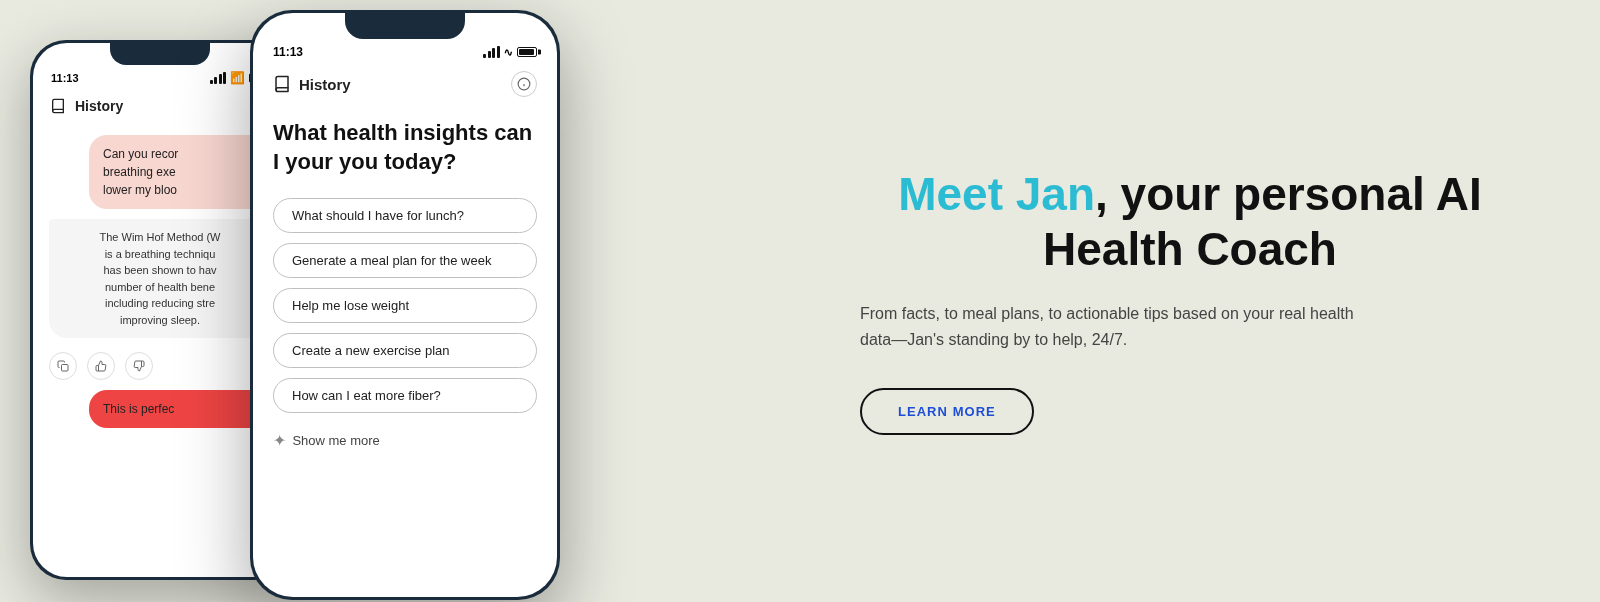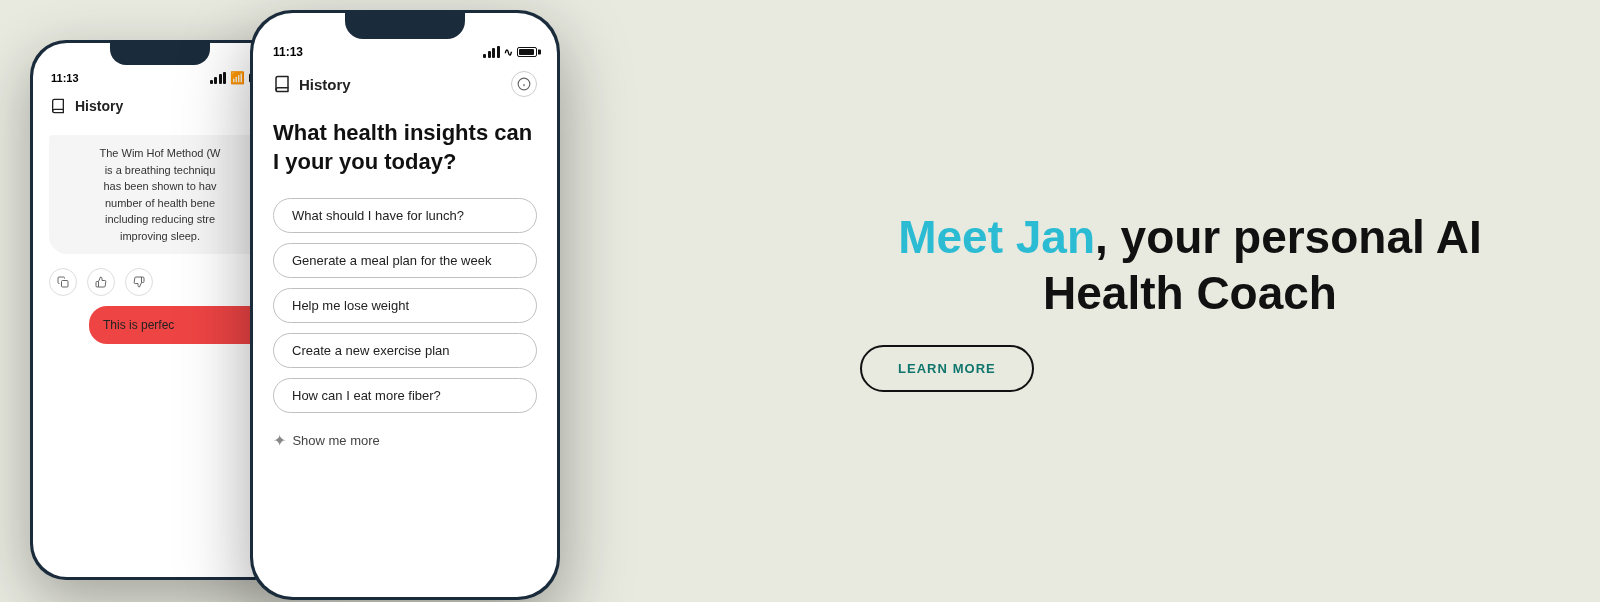--- a/index.html
+++ b/index.html
@@ -288,21 +288,21 @@
     }
 
     .learn-more-btn {
       display: inline-block;
       border: 2.5px solid #111;
       border-radius: 30px;
       padding: 14px 36px;
       font-size: 13px;
       font-weight: 700;
       letter-spacing: 0.08em;
-      color: #0f766e;
+      color: #1d4ed8;
       background: transparent;
       cursor: pointer;
       text-transform: uppercase;
       width: fit-content;
     }
 
     
     .signal-bars {
       display: inline-flex;
       align-items: flex-end;
@@ -377,20 +377,23 @@
       <div class="phone-back-header">
         <span class="history-icon">
           <svg width="16" height="16" viewBox="0 0 24 24" fill="none" stroke="#222" stroke-width="2" stroke-linecap="round" stroke-linejoin="round">
             <path d="M4 19.5A2.5 2.5 0 0 1 6.5 17H20"></path>
             <path d="M6.5 2H20v20H6.5A2.5 2.5 0 0 1 4 19.5v-15A2.5 2.5 0 0 1 6.5 2z"></path>
           </svg>
         </span>
         <span>History</span>
       </div>
       <div class="phone-back-content">
+        <div class="chat-bubble-user">
+          Can you recor<br>breathing exe<br>lower my bloo
+        </div>
         <div class="chat-bubble-ai">
           The Wim Hof Method (W<br>is a breathing techniqu<br>has been shown to hav<br>number of health bene<br>including reducing stre<br>improving sleep.
         </div>
         <div class="chat-actions">
           <div class="chat-action-btn">
             <svg width="12" height="12" viewBox="0 0 24 24" fill="none" stroke="#666" stroke-width="2">
                 <rect x="9" y="9" width="13" height="13" rx="2"></rect>
                 <path d="M5 15H4a2 2 0 0 1-2-2V4a2 2 0 0 1 2-2h9a2 2 0 0 1 2 2v1"></path>
               </svg>
           </div>
@@ -464,14 +467,15 @@
       </div>
     </div>
   </div>
 
 </div>
 
 <div class="text-section">
   <h1 class="headline">
     <span class="headline-accent">Meet Jan</span><span>, your personal AI Health Coach</span>
   </h1>
+  <p class="subtext">From facts, to meal plans, to actionable tips based on your real health data—Jan's standing by to help, 24/7.</p>
   <button class="learn-more-btn">LEARN MORE</button>
 </div>
 
 </body></html>

